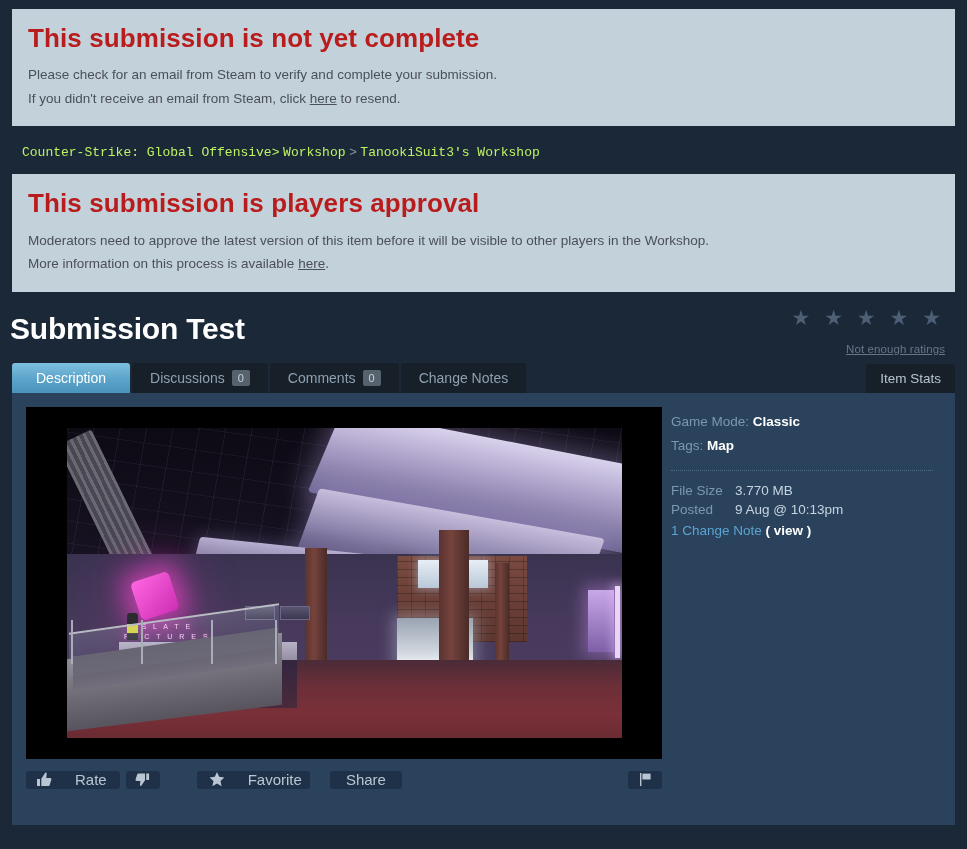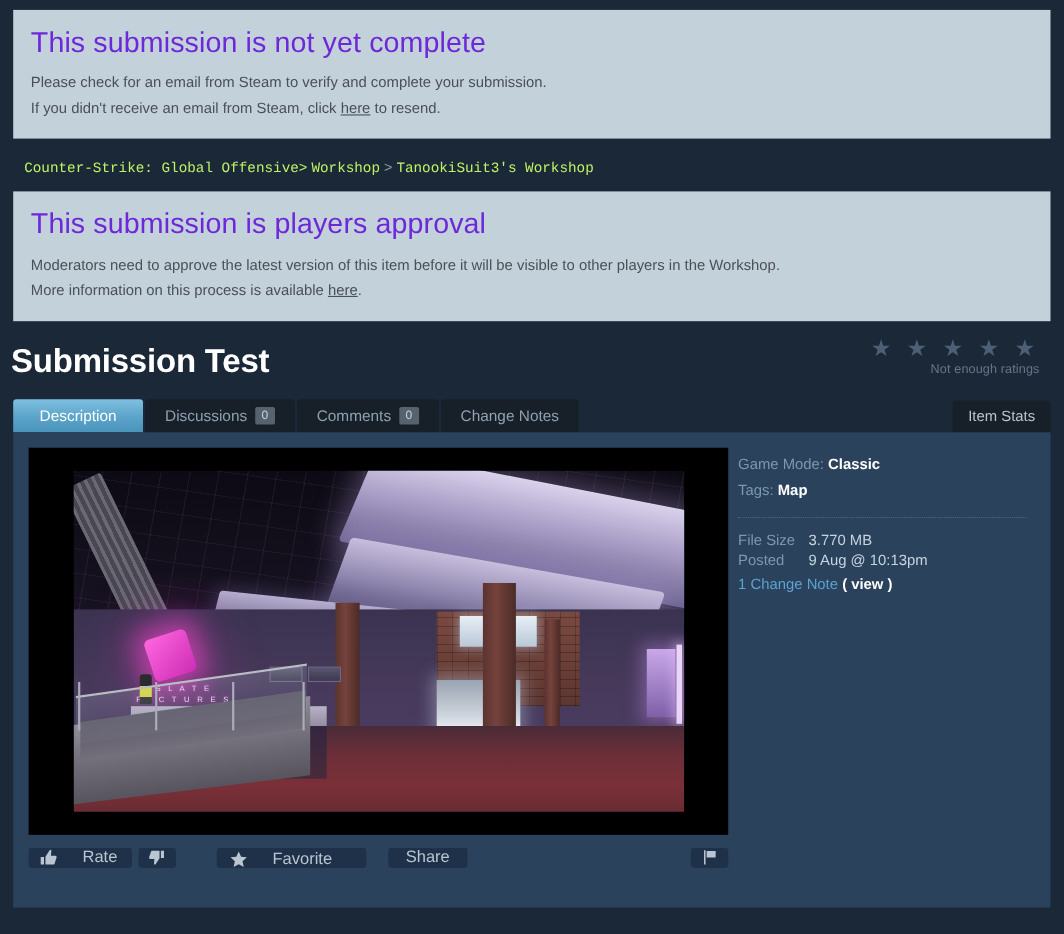--- a/index.html
+++ b/index.html
@@ -13,22 +13,22 @@
 
   
   .notice {
     background: #c3d1da;
     color: #3d4450;
     margin: 0 12px;
     padding: 14px 16px 16px 16px;
   }
   .notice h2 {
     font-size: 26px;
-    font-weight: 400;
-    color: #6d28d9;
+    font-weight: 700;
+    color: #b91c1c;
     letter-spacing: .1px;
     line-height: 1.2;
     margin-bottom: 9px;
   }
   .notice p {
     font-size: 13.5px;
     color: #4a5058;
     line-height: 1.75;
   }
   .notice a { color: #4a5058; text-decoration: underline; }
@@ -57,21 +57,21 @@
     letter-spacing: -.2px;
     line-height: 40px;
   }
   .rating-block {
     position: absolute;
     right: 22px;
     top: -2px;
     text-align: right;
   }
   .stars { font-size: 21px; color: #4d5f75; letter-spacing: 4px; line-height: 22px; }
-  .rating-caption { font-size: 11.5px; color: #67758a; margin-top: 1px; letter-spacing: .1px; }
+  .rating-caption { font-size: 11.5px; color: #67758a; margin-top: 14px; letter-spacing: .1px; text-decoration: underline; }
 
   
   .tabbar {
     position: relative;
     height: 30px;
     margin: 6px 12px 0 12px;
     display: flex;
     align-items: flex-end;
   }
   .tab {
@@ -313,21 +313,21 @@
     display: inline-flex;
     align-items: center;
     justify-content: center;
     gap: 23px;
     padding: 0 14px;
     cursor: pointer;
   }
   .btn svg { display: block; }
   .btn-rate { padding: 0 13px 0 10px; }
   .btn-thumbdown { width: 34px; padding: 0; margin-left: 6px; }
-  .btn-fav { margin-left: 37px; padding: 0 31px 0 12px; align-items: flex-end; }
+  .btn-fav { margin-left: 37px; padding: 0 8px 0 12px; }
   .btn-share { margin-left: 20px; padding: 0 16px; }
   .btn-collection { margin-left: 37px; padding: 0 17px; }
   .btn-flag { width: 34px; padding: 0; margin-left: auto; }
 
   
   .side-col {
     flex: 1;
     padding: 3px 8px 0 8px;
   }
   .side-line { font-size: 13.5px; line-height: 24px; }

